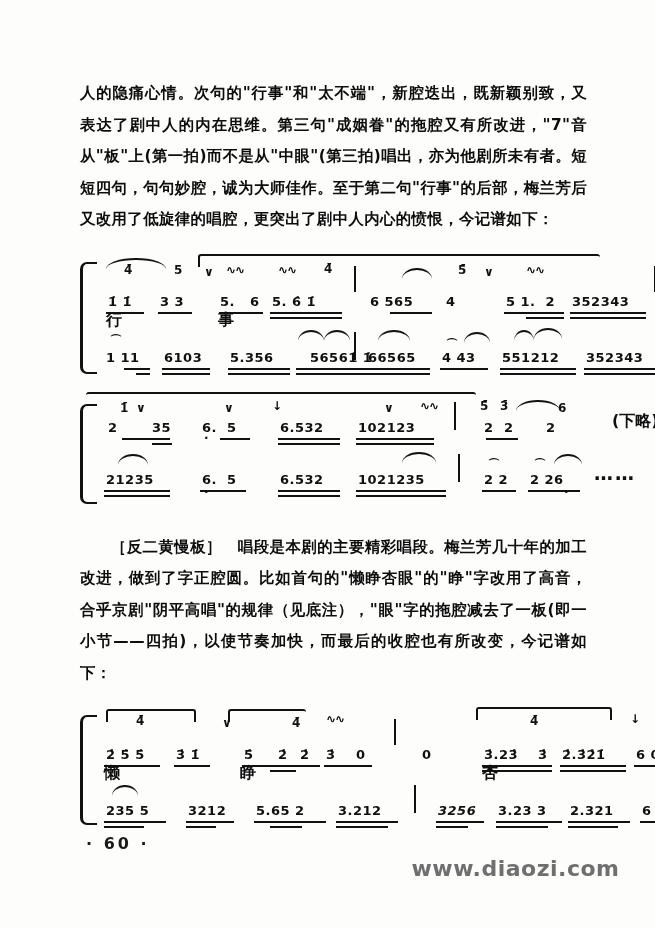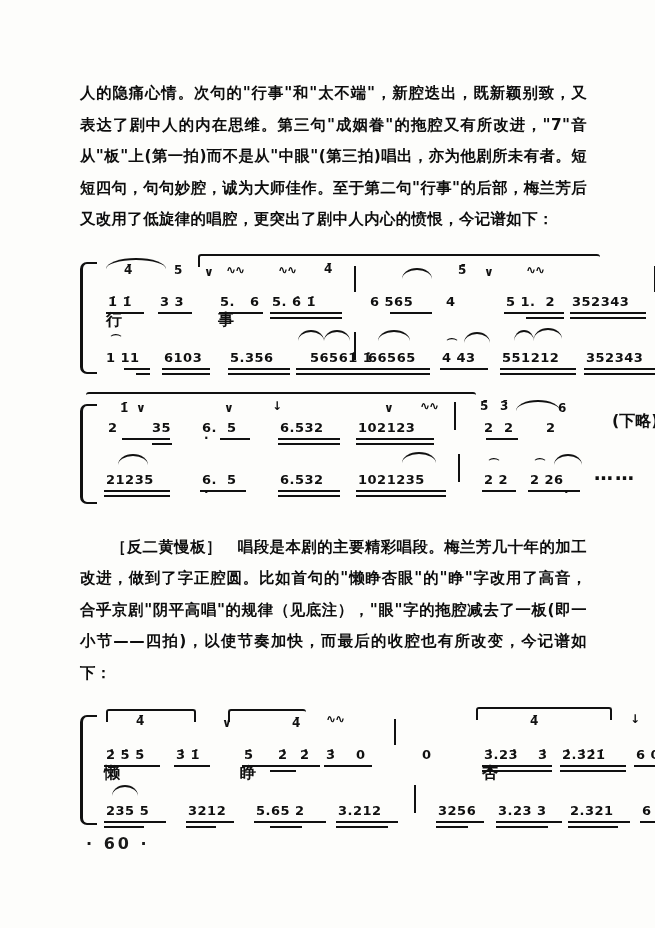--- a/index.html
+++ b/index.html
@@ -429,21 +429,21 @@
         <span class="cell" style="left:154px;">5.65&nbsp;2</span>
         <div class="beam" style="left:152px;width:72px;"></div>
         <div class="beam d2" style="left:168px;width:32px;"></div>
 
         <span class="cell" style="left:236px;">3.212</span>
         <div class="beam" style="left:234px;width:62px;"></div>
         <div class="beam d2" style="left:234px;width:52px;"></div>
 
         <div class="bar" style="left:312px;top:0;height:28px;"></div>
 
-        <span class="cell" style="left:336px;">3256</span>
+        <span class="cell" style="left:336px;font-style:italic;">3256</span>
         <div class="beam" style="left:334px;width:48px;"></div>
         <div class="beam d2" style="left:334px;width:32px;"></div>
 
         <span class="cell" style="left:396px;">3.23&nbsp;3</span>
         <div class="beam" style="left:394px;width:66px;"></div>
         <div class="beam d2" style="left:394px;width:52px;"></div>
 
         <span class="cell" style="left:468px;">2.321</span>
         <div class="beam" style="left:466px;width:62px;"></div>
         <div class="beam d2" style="left:466px;width:50px;"></div>
@@ -451,15 +451,16 @@
         <span class="cell" style="left:540px;">6&nbsp;13</span>
         <div class="beam" style="left:538px;width:44px;"></div>
 
       </div>
     </div>
   </div>
 
   <div class="folio">· 60 ·</div>
 
   <div class="watermark">
+    <div class="wm-url">www.diaozi.com</div>
   </div>
 
 </div>
 
 </body></html>

